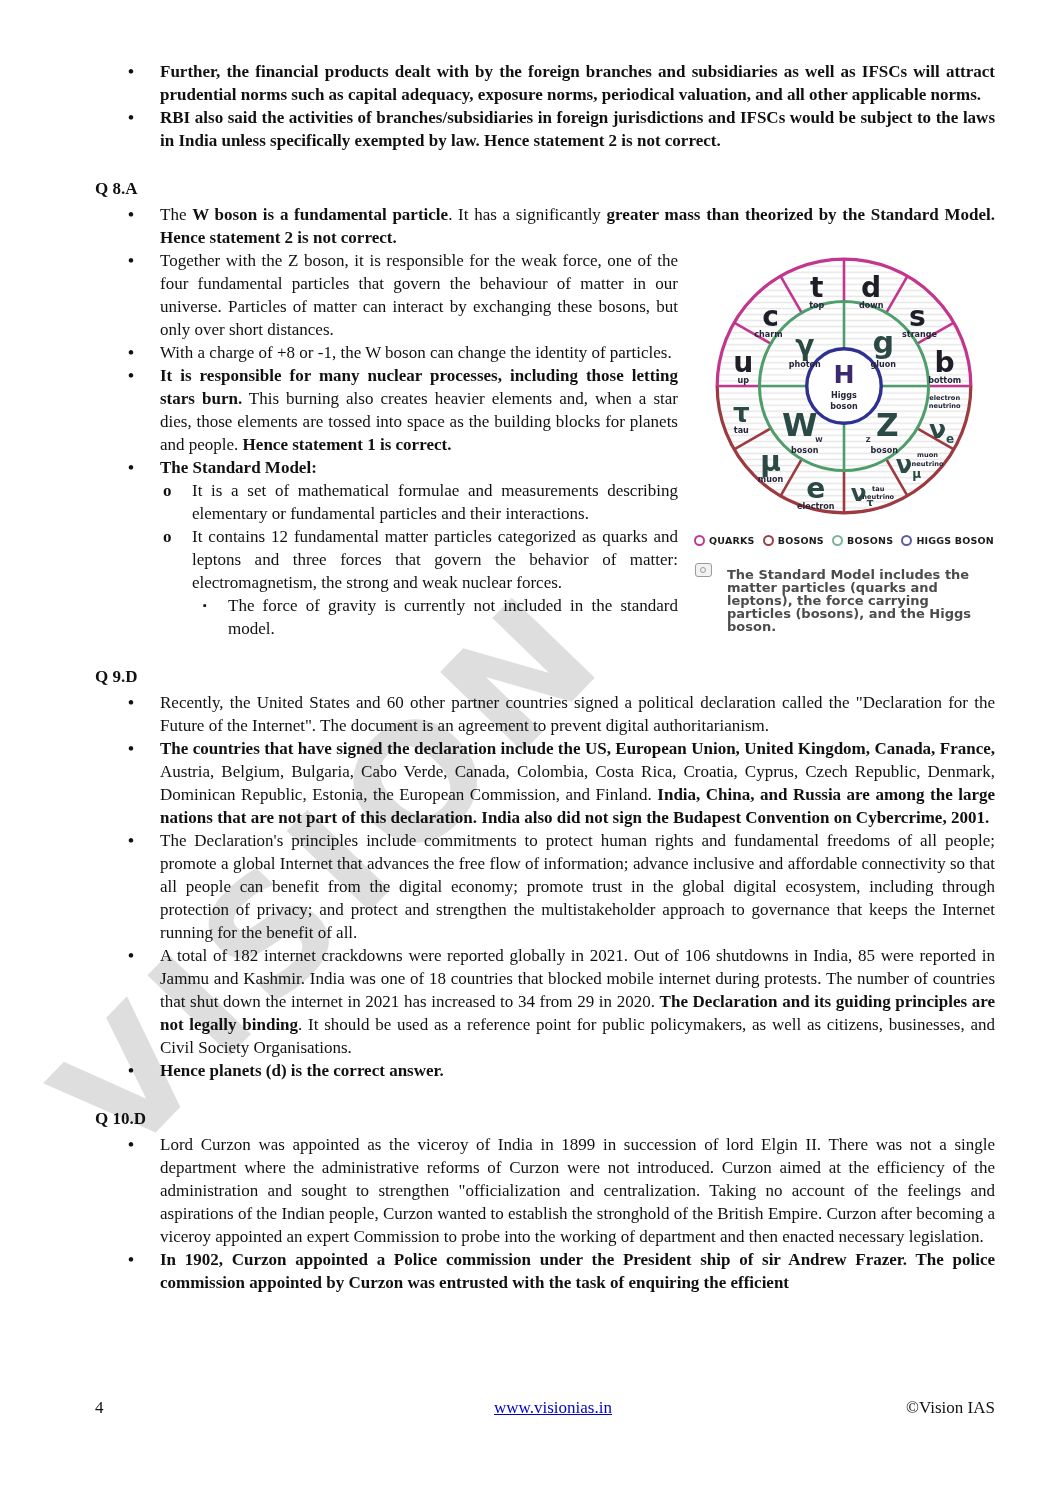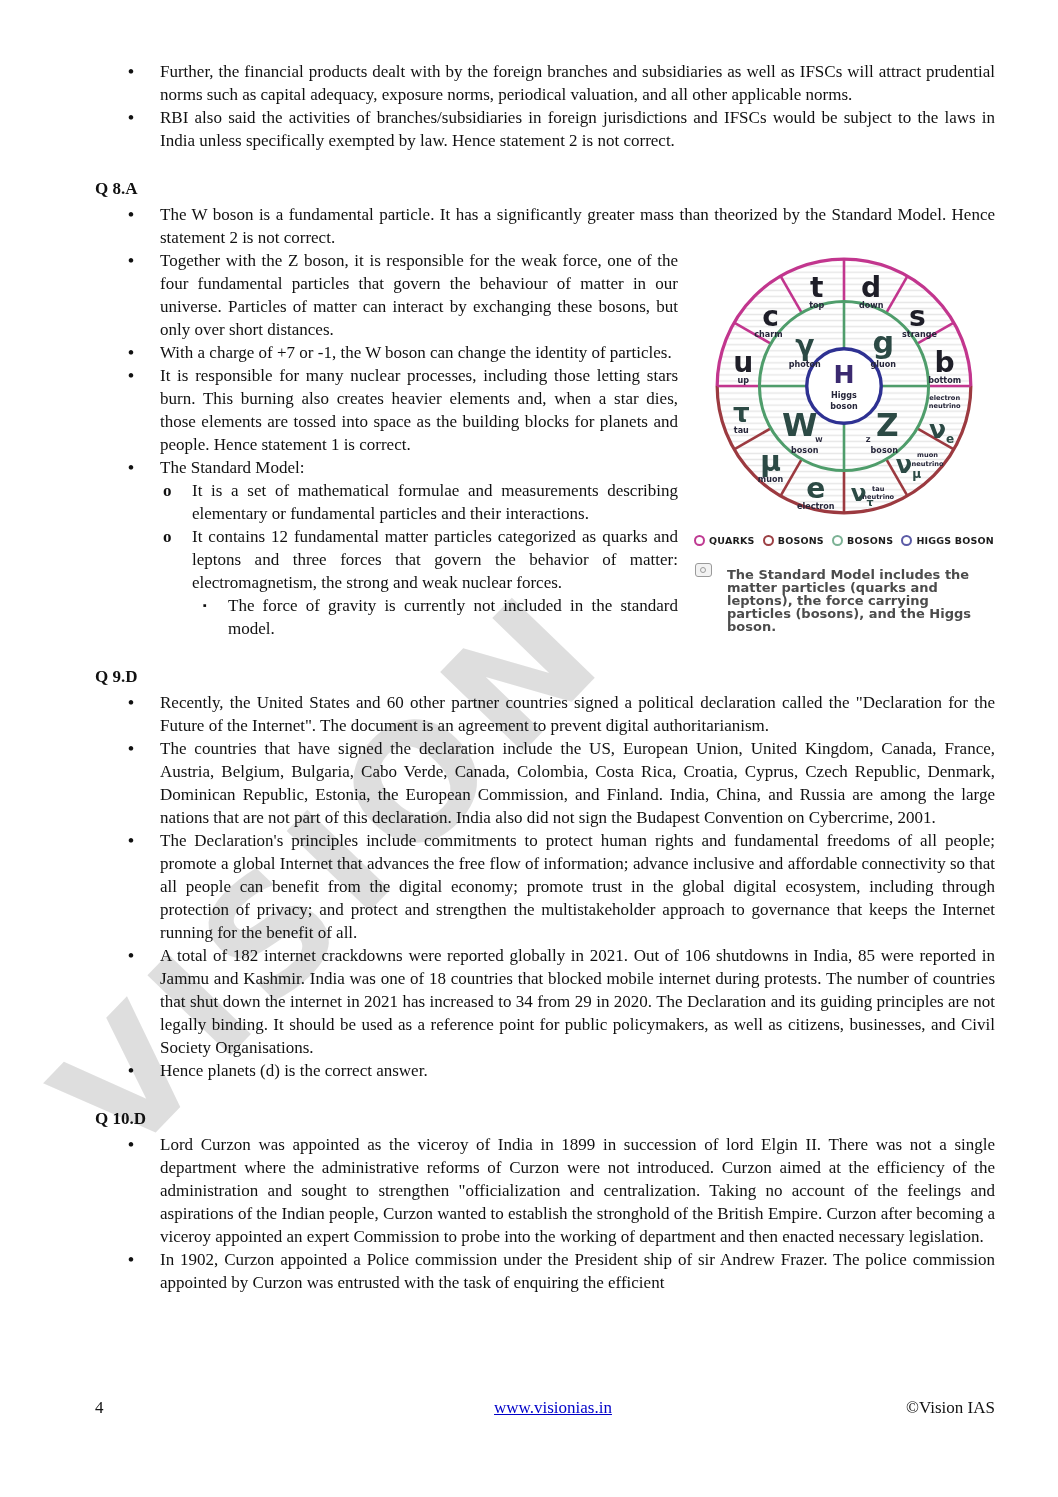--- a/index.html
+++ b/index.html
@@ -8,21 +8,21 @@
   .watermark{position:absolute;left:78px;top:1118px;transform:rotate(-46deg);transform-origin:0 0;
         font-family:"DejaVu Sans",sans-serif;font-weight:bold;font-size:158px;letter-spacing:14px;
         color:rgba(168,168,168,0.38);white-space:nowrap;pointer-events:none;z-index:0;}
   .content{position:absolute;left:95px;top:60px;width:900px;z-index:1;}
   ul.blist{list-style:none;margin:0;padding:0;}
   ul.blist li{position:relative;text-align:justify;}
   ul.blist li .marker{position:absolute;font-weight:bold;}
   li.lv1{padding-left:65px;}  li.lv1 .marker{left:33px;}
   li.lv2{padding-left:97px;}  li.lv2 .marker{left:68px;font-weight:normal;}
   li.lv3{padding-left:133px;} li.lv3 .marker{left:108px;font-size:11px;}
-  .b{font-weight:normal;margin-top:8px;}
+  .b{font-weight:bold;margin-top:8px;}
   .qheading{font-weight:bold;margin:25px 0 3px 0;}
   .sec{margin:0;}
   
   .diagram-float{float:right;width:302px;margin:2px 0 6px 15px;background:#fff;position:relative;z-index:2;}
   .legend{display:flex;justify-content:space-between;align-items:center;padding:2px 1px 0 1px;}
   .legend-item{display:flex;align-items:center;gap:4px;font-family:"DejaVu Sans",sans-serif;
         font-size:9.5px;font-weight:bold;color:#1c1c1c;letter-spacing:0.2px;}
   .legend-dot{width:11px;height:11px;border-radius:50%;border:2.5px solid #999;box-sizing:border-box;flex:0 0 auto;}
   .caption{display:flex;gap:7px;margin-top:8px;padding:0 2px;}
   .cam{width:15px;height:12px;border:1.5px solid #9a9a9a;border-radius:3px;position:relative;flex:0 0 auto;margin-top:3px;background:#f2f2f2;}
@@ -161,21 +161,21 @@
           </div>
 
         <div class="caption">
           <span class="cam"></span>
           <p>The Standard Model includes the matter particles (quarks and leptons), the force carrying particles (bosons), and the Higgs boson.</p>
         </div>
       </div>
 
       <ul class="blist">
           <li class="lv1"><span class="marker">•</span><span>Together with the Z boson, it is responsible for the weak force, one of the four fundamental particles that govern the behaviour of matter in our universe. Particles of matter can interact by exchanging these bosons, but only over short distances.</span></li>
-          <li class="lv1"><span class="marker">•</span><span>With a charge of +7 or -1, the W boson can change the identity of particles.</span></li>
+          <li class="lv1"><span class="marker">•</span><span>With a charge of +8 or -1, the W boson can change the identity of particles.</span></li>
           <li class="lv1"><span class="marker">•</span><span class="b">It is responsible for many nuclear processes, including those letting stars burn.</span><span> This burning also creates heavier elements and, when a star dies, those elements are tossed into space as the building blocks for planets and people. </span><span class="b">Hence statement 1 is correct.</span></li>
           <li class="lv1"><span class="marker">•</span><span class="b">The Standard Model:</span></li>
           <li class="lv2"><span class="marker">o</span><span>It is a set of mathematical formulae and measurements describing elementary or fundamental particles and their interactions.</span></li>
           <li class="lv2"><span class="marker">o</span><span>It contains 12 fundamental matter particles categorized as quarks and leptons and three forces that govern the behavior of matter: electromagnetism, the strong and weak nuclear forces.</span></li>
           <li class="lv3"><span class="marker">▪</span><span>The force of gravity is currently not included in the standard model.</span></li>
         </ul>
     </div>
 
     <div class="sec">
       <div class="qheading">Q 9.D</div>

